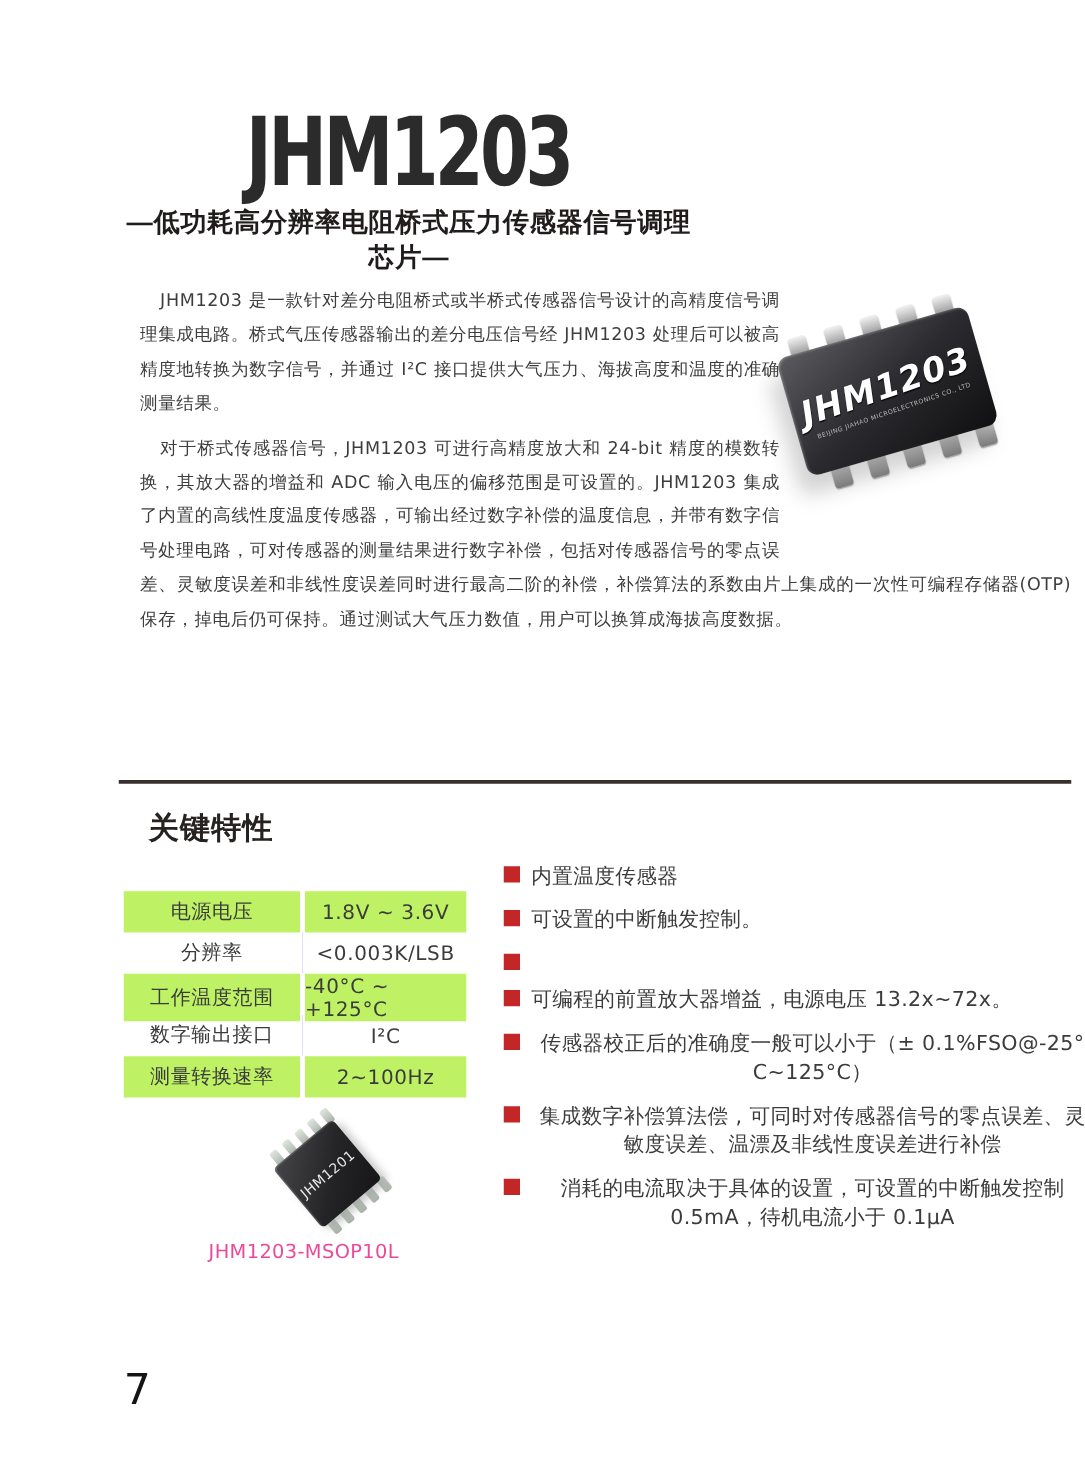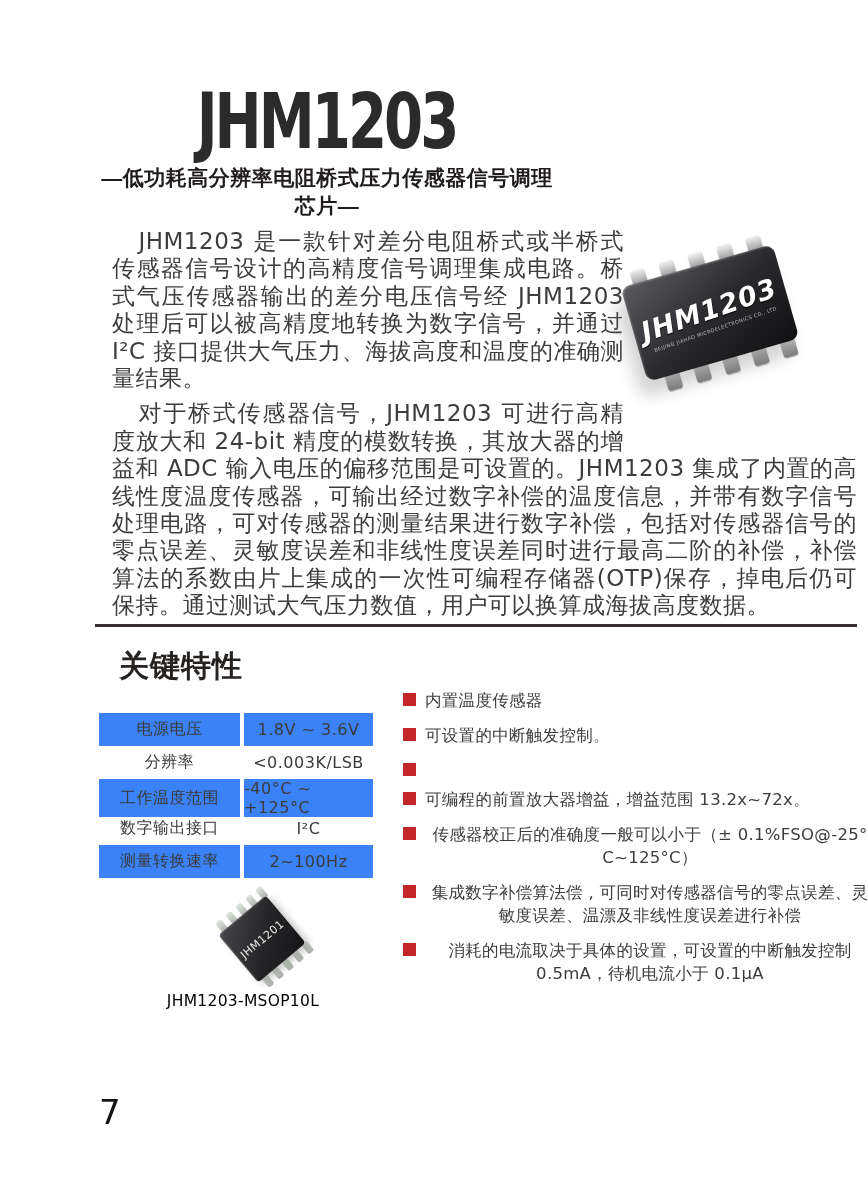--- a/index.html
+++ b/index.html
@@ -19,21 +19,21 @@
     font-family:"DejaVu Sans","Liberation Sans",sans-serif;
   }
   .subtitle {
     margin-top:6px; font-size:21px; font-weight:700; color:#1f1c1b; letter-spacing:0.5px;
     font-family:Liberation Sans, sans-serif;
   }
 
   
   .intro {
     position:absolute; left:75px; top:228px; width:745px;
-    font-size:23px; line-height:27.4px; text-align:justify; letter-spacing:0.5px; color:#3d3d3d;
+    font-size:14px; line-height:27.4px; text-align:justify; letter-spacing:0.5px; color:#3d3d3d;
   }
   .chip-gap { float:right; width:233px; height:224px; }
   .intro p { margin:0 0 8px 0; text-indent:1.15em; }
 
   
   .chip-large-wrap { position:absolute; left:580px; top:226px; width:195px; height:180px; }
   .clg-rot { position:absolute; left:14px; top:38px; width:158px; height:98px; transform:rotate(-16deg); }
   .clg-body {
     position:absolute; inset:0; border-radius:9px; z-index:1;
     background:linear-gradient(150deg,#5b5b5f 0%,#2b2b2f 50%,#101012 100%);
@@ -47,50 +47,50 @@
   .clg-text {
     position:absolute; inset:0; z-index:2; display:flex; flex-direction:column;
     align-items:center; justify-content:center; transform:rotate(-3deg);
   }
   .clg-mark { color:#ffffff; font-weight:700; font-style:italic; font-size:27px; letter-spacing:1px; text-shadow:0 1px 1px #000; }
   .clg-sub { color:#b8b8b8; font-size:5px; letter-spacing:0.4px; margin-top:2px; white-space:nowrap; }
 
   
   .divider { position:absolute; left:58px; top:624px; width:762px; height:3px; background:#37302e; }
   .section-heading {
-    position:absolute; left:82px; top:646px; font-size:30px; font-weight:900; color:#262220;
+    position:absolute; left:82px; top:646px; font-size:24px; font-weight:900; color:#262220;
     font-family:"DejaVu Serif","Liberation Serif",serif; letter-spacing:1px;
   }
 
   
   .spec-table { position:absolute; left:62px; top:713px; width:274px; }
   .spec-row { display:grid; grid-template-columns:141px 4px 129px; height:33px; }
   .spec-row .cell { display:flex; align-items:center; justify-content:center; font-size:16px; color:#3b3b3b; letter-spacing:0.5px; }
-  .spec-row.shade .cell { background:#3b82f6; }
+  .spec-row.shade .cell { background:#bef264; }
   .spec-row .vdiv { background:transparent; }
   .spec-row.plain .vdiv { background:linear-gradient(to right,transparent 40%,#e2e1f0 40%,#e2e1f0 60%,transparent 60%); }
 
   
   .bullets { position:absolute; left:366px; top:689px; width:472px; list-style:none;text-align:center; }
   .bullets li { display:flex; gap:9px; margin-bottom:12px; font-size:16.5px; line-height:23px; color:#3c3c3c; letter-spacing:0.3px; }
   .bullet-sq { flex:0 0 13px; width:13px; height:13px; margin-top:4px; background:#c32626; }
 
   
   .chip-sm-wrap { position:absolute; left:158px; top:886px; width:135px; height:108px; }
   .csm-rot { position:absolute; left:36px; top:22px; width:62px; height:62px; transform:rotate(-40deg); }
   .csm-body {
     position:absolute; inset:0; border-radius:4px; z-index:1;
     background:linear-gradient(140deg,#46464a 0%,#242426 55%,#161618 100%);
     box-shadow:3px 5px 7px rgba(0,0,0,0.22), inset 1px 1px 1px rgba(255,255,255,0.2);
     display:flex; align-items:center; justify-content:center;
   }
   .csm-mark { color:#e9e9e9; font-size:11px; letter-spacing:0.5px; }
   .csm-pin { position:absolute; width:7px; height:13px; border-radius:2px; background:linear-gradient(180deg,#dfe6df,#a9b2a9); z-index:0; }
   .csm-pin.t { top:-11px; } .csm-pin.b { bottom:-11px; }
-  .chip-caption { position:absolute; left:120px; top:992px; width:172px; text-align:center; font-size:15.5px; color:#000000; letter-spacing:0.3px; }
+  .chip-caption { position:absolute; left:120px; top:992px; width:172px; text-align:center; font-size:15.5px; color:#ec4899; letter-spacing:0.3px; }
 
   
   .page-number { position:absolute; left:62px; top:1092px; font-size:34px; color:#141414; }
 </style>
 </head>
 <body>
 
 <div class="page">
 
   <div class="header">
@@ -163,21 +163,21 @@
       </li>
     <li>
         <span class="bullet-sq"></span>
         <span>可设置的中断触发控制。</span>
       </li>
     <li>
         <span class="bullet-sq"></span>
       </li>
     <li>
         <span class="bullet-sq"></span>
-        <span>可编程的前置放大器增益，增益范围 13.2x~72x。</span>
+        <span>可编程的前置放大器增益，电源电压 13.2x~72x。</span>
       </li>
     <li>
         <span class="bullet-sq"></span>
         <span>传感器校正后的准确度一般可以小于（± 0.1%FSO@-25° C~125°C）</span>
       </li>
     <li>
         <span class="bullet-sq"></span>
         <span>集成数字补偿算法偿 , 可同时对传感器信号的零点误差、灵敏度误差、温漂及非线性度误差进行补偿</span>
       </li>
     <li>

